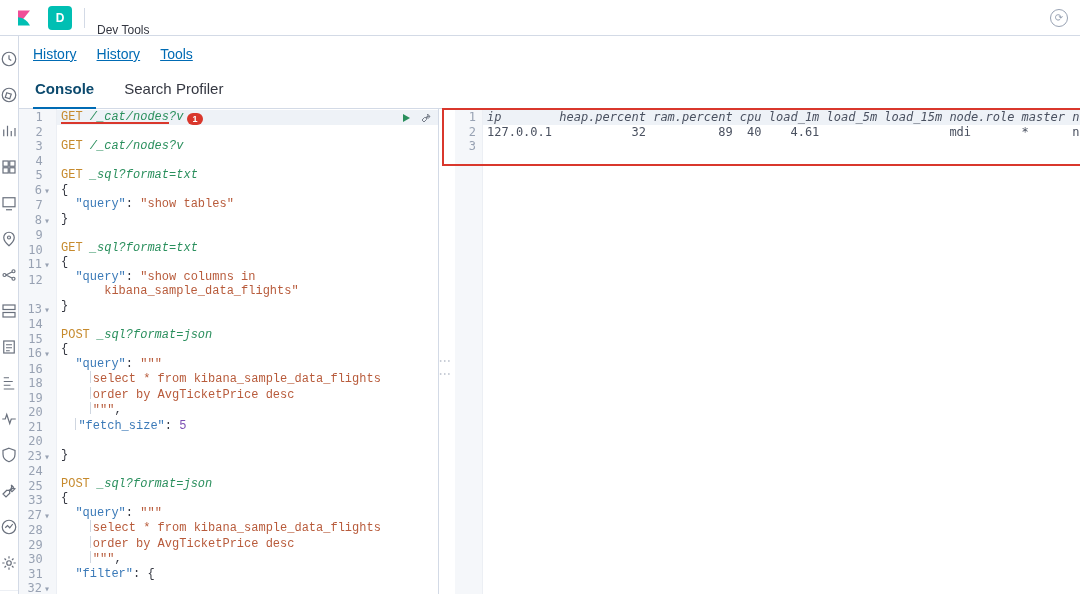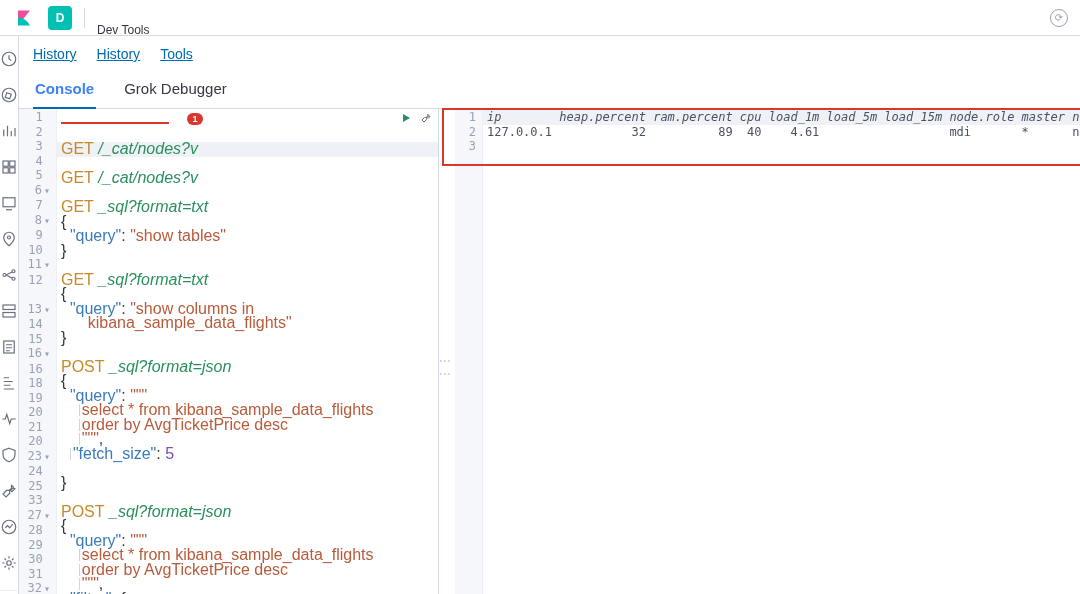--- a/index.html
+++ b/index.html
@@ -13,28 +13,28 @@
 .topbar-right { margin-left: auto; color: #98a2b3; }
 .shell { display: flex; height: calc(594px - 36px); }
 .sidenav { width: 36px; border-right: 1px solid #d3dae6; display: flex; flex-direction: column; align-items: center; padding-top: 14px; gap: 18px; }
 .sidenav-icon { width: 18px; height: 18px; color: #69707d; display: flex; align-items: center; justify-content: center; }
 .sidenav-bottom { margin-top: auto; padding-bottom: 12px; width: 100%; display: flex; justify-content: center; border-top: 1px solid #eceff4; }
 .main { flex: 1 1 auto; display: flex; flex-direction: column; }
 .menubar { padding: 10px 14px 6px; display: flex; gap: 20px; font-size: 14px; color: #006bb4; }
 .menubar span { cursor: pointer; text-decoration: underline; }
 .tabs { display: flex; gap: 26px; padding: 4px 14px 0; border-bottom: 1px solid #d3dae6; font-size: 15px; }
 .tab { padding: 8px 2px 10px; color: #343741; cursor: pointer; }
-.tab.active { color: #3b82f6; font-weight: 600; border-bottom: 2px solid #006bb4; margin-bottom: -1px; }
+.tab.active { color: #0c4a6e; font-weight: 600; border-bottom: 2px solid #006bb4; margin-bottom: -1px; }
 .panes { flex: 1; display: flex; position: relative; min-height: 0; }
 .pane-left { width: 420px; border-right: 1px solid #d3dae6; position: relative; display: flex; min-height: 0; }
 .pane-right { flex: 1; position: relative; display: flex; min-height: 0; }
 .gutter { width: 38px; background: #f5f7fa; border-right: 1px solid #eceff4; text-align: right; padding-top: 1px; font-family: "SF Mono", Menlo, Consolas, monospace; font-size: 12px; color: #98a2b3; line-height: 14.5px; }
 .gutter .ln { padding-right: 6px; white-space: pre; }
 .fold { color: #98a2b3; font-size: 10px; display: inline-block; width: 8px; }
-.code { flex: 1; font-family: Liberation Sans, sans-serif; font-size: 16px; line-height: 14.5px; padding-top: 1px; min-width: 0; overflow: hidden; margin-top: 32px; }
+.code { flex: 1; font-family: Liberation Mono, monospace; font-size: 12px; line-height: 14.5px; padding-top: 1px; min-width: 0; overflow: hidden; }
 .code .line { white-space: pre; padding-left: 4px; position: relative; }
 .line.cur { background: #eef2f7; }
 .m { color: #c68a2d; }
 .p { color: #2a8f5d; font-style: italic; }
 .k { color: #3b7ab8; }
 .s { color: #b85b3b; }
 .n { color: #7b4fb3; }
 .c { color: #8892a0; }
 .pipe { display: inline-block; width: 1px; height: 12px; border-left: 1px solid #cfd6e0; margin-right: 2px; vertical-align: -1px; }
 .hl1 { position: absolute; left: 42px; top: 13px; width: 108px; height: 2px; background: #d9372c; }
@@ -169,21 +169,21 @@
   </div>
 
   <div class="main">
     <div class="menubar">
       <span>History</span>
       <span>History</span>
       <span>Tools</span>
     </div>
     <div class="tabs">
       <div class="tab active">Console</div>
-      <div class="tab">Grok Debugger</div>
+      <div class="tab">Search Profiler</div>
     </div>
 
     <div class="panes">
       <div class="pane-left">
         <div class="gutter" id="gut">
             <div class="ln">1 </div>
             <div class="ln">2 </div>
             <div class="ln">3 </div>
             <div class="ln">4 </div>
             <div class="ln">5 </div>

